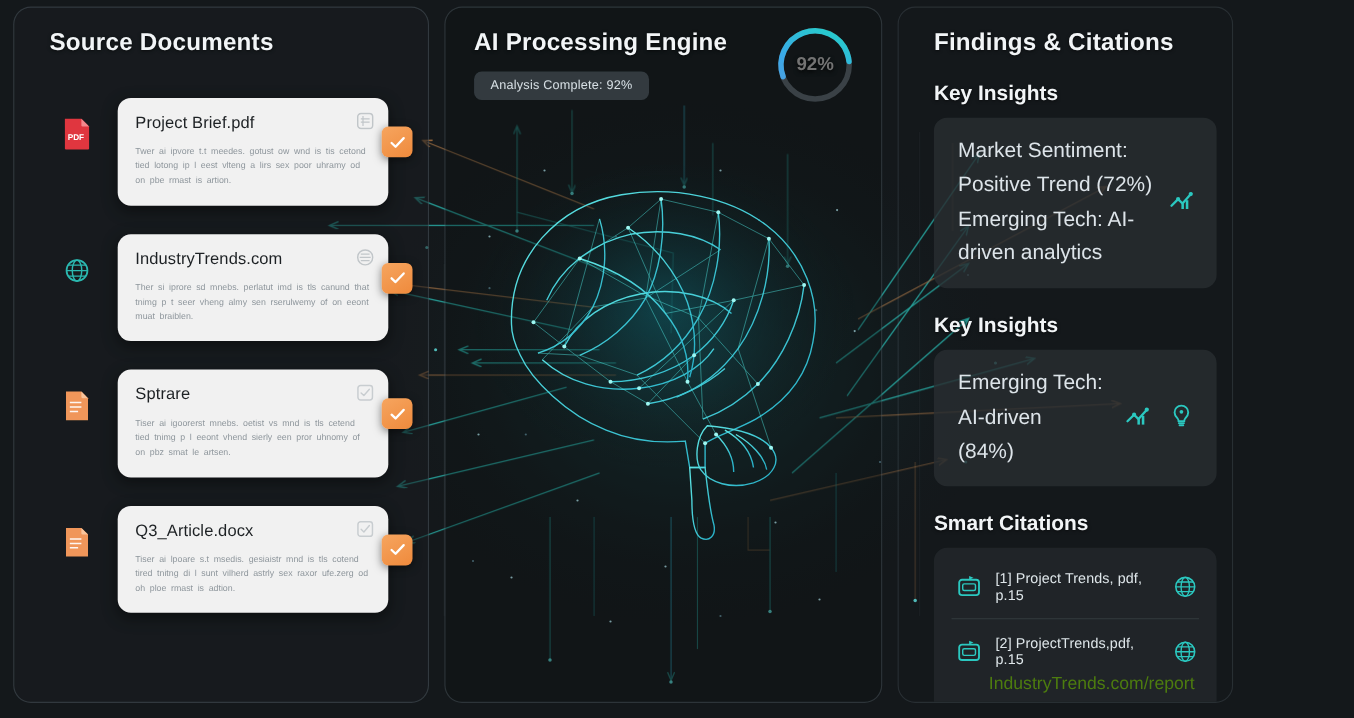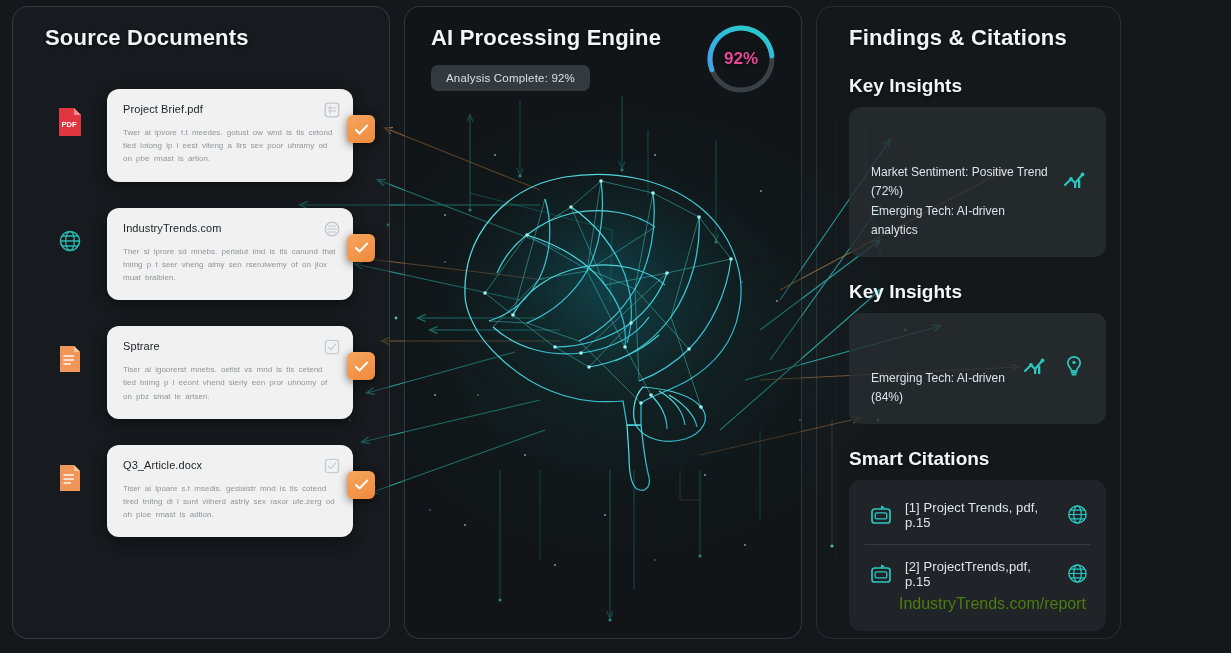--- a/index.html
+++ b/index.html
@@ -58,21 +58,21 @@
   .doc-card {
     position:relative;
     margin-left:50px;
     width:246px;
     background:#f1f1f1;
     border-radius:12px;
     padding:14px 16px 16px 16px;
     box-shadow:0 4px 14px rgba(0,0,0,.45);
   }
   .doc-name {
-    font-size:11px; color:#1d2124; font-weight:normal;
+    font-size:15px; color:#1d2124; font-weight:normal;
     margin-bottom:11px; letter-spacing:0.1px;
   }
   .doc-body {
     font-size:8px; line-height:1.65;
     color:#8e969c;
     filter:blur(0.55px);
     word-spacing:2px;
   }
   .card-box-icon {
     position:absolute; right:13px; top:13px;
@@ -96,21 +96,21 @@
     background:rgba(58,66,72,0.85);
     border-radius:7px;
     padding:7px 15px;
     font-size:11.5px; color:#d8e0e5;
     letter-spacing:.2px;
   }
   .ring-wrap { position:relative; width:76px; height:76px; margin:14px 22px 0 0; }
   .ring-wrap .ring-label {
     position:absolute; left:0; top:0; width:76px; height:76px;
     display:flex; align-items:center; justify-content:center;
-    font-size:17px; font-weight:bold; color:#ec4899;
+    font-size:17px; font-weight:bold; color:#737373;
     text-shadow:0 1px 4px rgba(0,0,0,.8);
   }
   .brain-stage {
     position:absolute; left:0; top:88px; width:398px; height:540px;
   }
   .brain-stage svg { position:absolute; left:0; top:0; }
 
   
   .sub-head {
     font-size:19px; font-weight:bold; color:#f2f5f7;
@@ -118,21 +118,21 @@
     text-shadow:0 1px 3px rgba(0,0,0,.6);
   }
   .insight-card {
     margin:0 14px 0 32px;
     background:rgba(40,45,49,0.82);
     border-radius:12px;
     padding:16px 16px 16px 22px;
     display:flex; align-items:center; gap:10px;
     min-height:62px;
   }
-  .insight-text { flex:1 1 auto; font-size:12px; line-height:1.62; color:#dde4e9;margin-top:40px; }
+  .insight-text { flex:1 1 auto; font-size:19px; line-height:1.62; color:#dde4e9; }
   .insight-icons { display:flex; align-items:center; gap:16px; padding-right:4px; }
   .insight-icons svg { width:24px; height:24px; }
 
   .citation-card {
     margin:0 14px 0 32px;
     background:rgba(35,40,44,0.8);
     border-radius:12px;
     padding:6px 16px 12px 16px;
   }
   .citation-row {
@@ -276,21 +276,21 @@
       <div class="doc-row">
         <span class="doc-icon">
           <svg viewBox="0 0 26 30" width="26" height="30">
             <circle cx="13" cy="15" r="9.5" fill="none" stroke="#2bb8b0" stroke-width="1.6"></circle>
             <ellipse cx="13" cy="15" rx="4.3" ry="9.5" fill="none" stroke="#2bb8b0" stroke-width="1.3"></ellipse>
             <path d="M3.6,15 H22.4 M5,10 H21 M5,20 H21" stroke="#2bb8b0" stroke-width="1.3"></path>
           </svg>
         </span>
         <div class="doc-card">
           <div class="doc-name">IndustryTrends.com</div>
-          <div class="doc-body">Ther si iprore sd mnebs. perlatut imd is tls canund that tnimg p t seer vheng almy sen rserulwemy of on jlox muat braiblen.</div>
+          <div class="doc-body">Ther si iprore sd mnebs. perlatut imd is tls canund that tnimg p t seer vheng almy sen rserulwemy of on eeont muat braiblen.</div>
           <span class="card-box-icon">
             <svg viewBox="0 0 16 16" width="16" height="16">
               <rect x="1.2" y="1.2" width="13.6" height="13.6" rx="6.8" fill="none" stroke="#9aa3a9" stroke-width="1.3"></rect>
               <path d="M3,8 H13 M4,5 H12 M4,11 H12" stroke="#9aa3a9" stroke-width="1.1"></path>
             </svg>
           </span>
           <span class="check-badge">
             <svg viewBox="0 0 17 17">
                 <path d="M3,9 L6.6,12.4 L14,4.6" fill="none" stroke="#ffffff" stroke-width="2.1" stroke-linecap="round" stroke-linejoin="round"></path>
               </svg>

